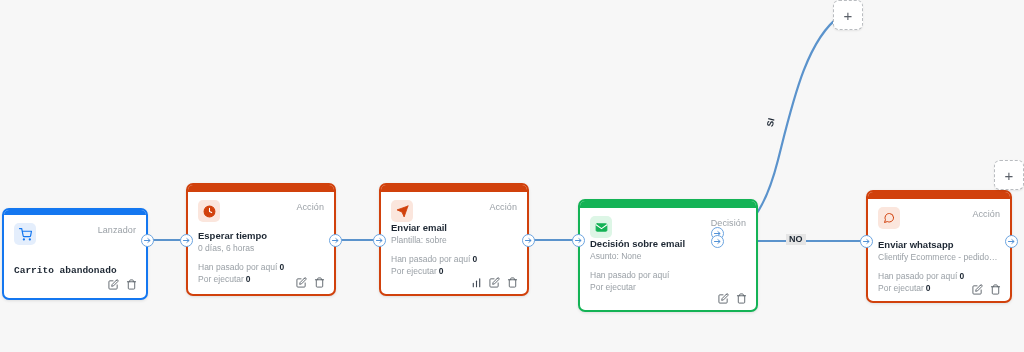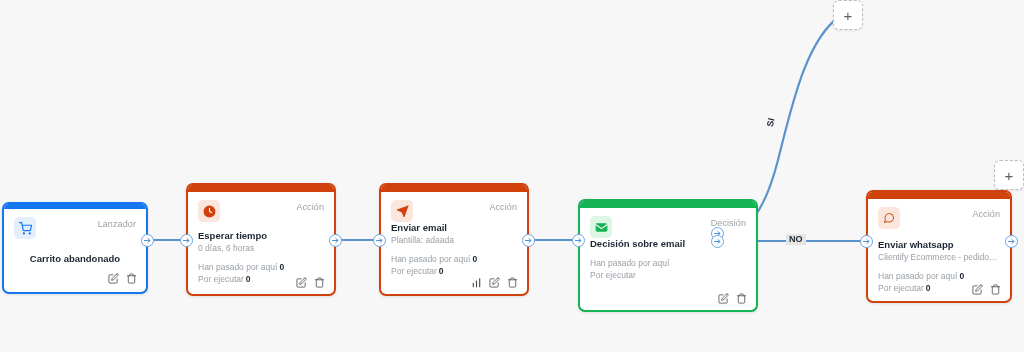--- a/index.html
+++ b/index.html
@@ -189,34 +189,34 @@
     <line x1="528" y1="240" x2="578" y2="240" stroke="#5b93cc" stroke-width="2.2"></line>
 
     <path d="M 726 233 C 746 232, 764 215, 778 160 C 792 105, 806 40, 840 16" fill="none" stroke="#5b93cc" stroke-width="2.2"></path>
 
     <line x1="726" y1="241" x2="866" y2="241" stroke="#5b93cc" stroke-width="2.2"></line>
 
     <line x1="1010" y1="241" x2="1010" y2="241" stroke="#5b93cc" stroke-width="2.2"></line>
     <path d="M 1003 200 L 1003 185" fill="none" stroke="#5b93cc" stroke-width="2.2"></path>
   </svg>
 
-  <div class="node blue" style="left:2px; top:202px; width:146px; height:92px;text-align:center;">
+  <div class="node blue" style="left:2px; top:208px; width:146px; height:92px;">
     <div class="topbar"></div>
     <div class="body">
       <div class="node-head">
         <span class="icon-chip chip-blue">
           <svg width="13" height="13" viewBox="0 0 24 24" fill="none" stroke="#1477f0" stroke-width="2.2" stroke-linecap="round" stroke-linejoin="round">
             <circle cx="9" cy="21" r="1"></circle>
               <circle cx="20" cy="21" r="1"></circle>
             <path d="M1 1h4l2.68 13.39a2 2 0 0 0 2 1.61h9.72a2 2 0 0 0 2-1.61L23 6H6"></path>
           </svg>
         </span>
         <span class="kind-label">Lanzador</span>
       </div>
-      <div style="margin-top:14px;">
+      <div style="margin-top:20px;font-family:Liberation Mono, monospace;">
         <div class="node-title">Carrito abandonado</div>
       </div>
       <div class="node-actions">
         <svg class="act-icon" viewBox="0 0 24 24" fill="none" stroke="#5a6068" stroke-width="2" stroke-linecap="round" stroke-linejoin="round">
           <path d="M11 4H4a2 2 0 0 0-2 2v14a2 2 0 0 0 2 2h14a2 2 0 0 0 2-2v-7"></path>
           <path d="M18.5 2.5a2.12 2.12 0 0 1 3 3L12 15l-4 1 1-4 9.5-9.5z"></path>
         </svg>
         <svg class="act-icon" viewBox="0 0 24 24" fill="none" stroke="#5a6068" stroke-width="2" stroke-linecap="round" stroke-linejoin="round">
           <polyline points="3 6 5 6 21 6"></polyline>
           <path d="M19 6v14a2 2 0 0 1-2 2H7a2 2 0 0 1-2-2V6m3 0V4a2 2 0 0 1 2-2h4a2 2 0 0 1 2 2v2"></path>
@@ -286,21 +286,21 @@
       <div class="node-head">
         <span class="icon-chip chip-orange">
           <svg width="13" height="13" viewBox="0 0 24 24" fill="#d1410c" stroke="#d1410c" stroke-width="1.6" stroke-linecap="round" stroke-linejoin="round">
             <polygon points="22 2 15 22 11 13 2 9 22 2"></polygon>
           </svg>
         </span>
         <span class="kind-label">Acción</span>
       </div>
       <div style="">
         <div class="node-title">Enviar email</div>
-        <div class="node-sub">Plantilla: adaada</div>
+        <div class="node-sub">Plantilla: sobre</div>
       </div>
       <div class="stat-block">
         <div class="stat-line">
           <span>Han pasado por aquí</span><b>0</b>
         </div>
         <div class="stat-line">
           <span>Por ejecutar</span><b>0</b>
         </div>
       </div>
       <div class="node-actions">
@@ -340,20 +340,21 @@
         <span class="icon-chip chip-green">
           <svg width="13" height="13" viewBox="0 0 24 24" fill="#14b356" stroke="#14b356" stroke-width="1.6" stroke-linecap="round" stroke-linejoin="round">
             <rect x="2" y="5" width="20" height="14" rx="2"></rect>
             <polyline points="2 7 12 14 22 7" fill="none" stroke="#ffffff" stroke-width="2"></polyline>
           </svg>
         </span>
         <span class="kind-label">Decisión</span>
       </div>
       <div style="margin-top:0;">
         <div class="node-title">Decisión sobre email</div>
+        <div class="node-sub">Asunto: None</div>
       </div>
       <div class="stat-block">
         <div class="stat-line">
           <span>Han pasado por aquí</span><b></b>
         </div>
         <div class="stat-line">
           <span>Por ejecutar</span><b></b>
         </div>
       </div>
       <div class="node-actions">

